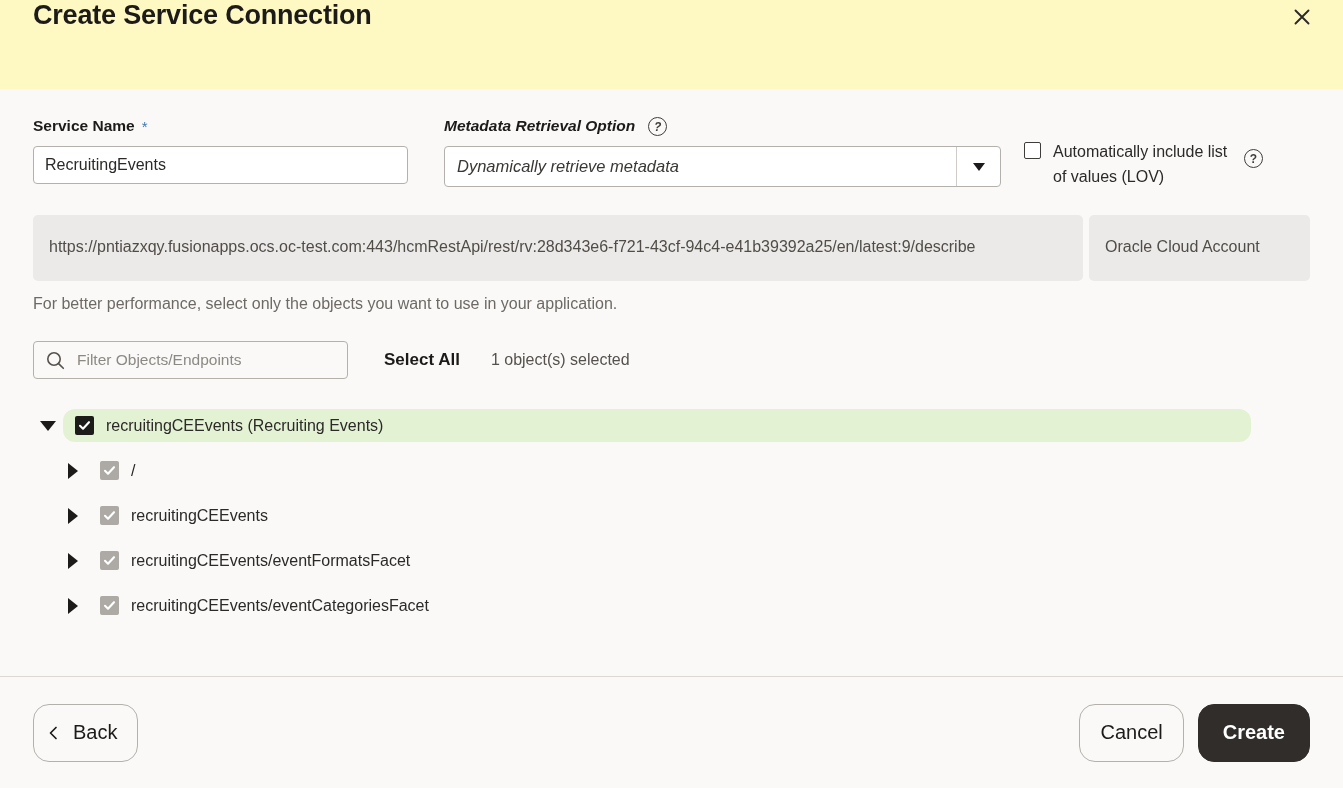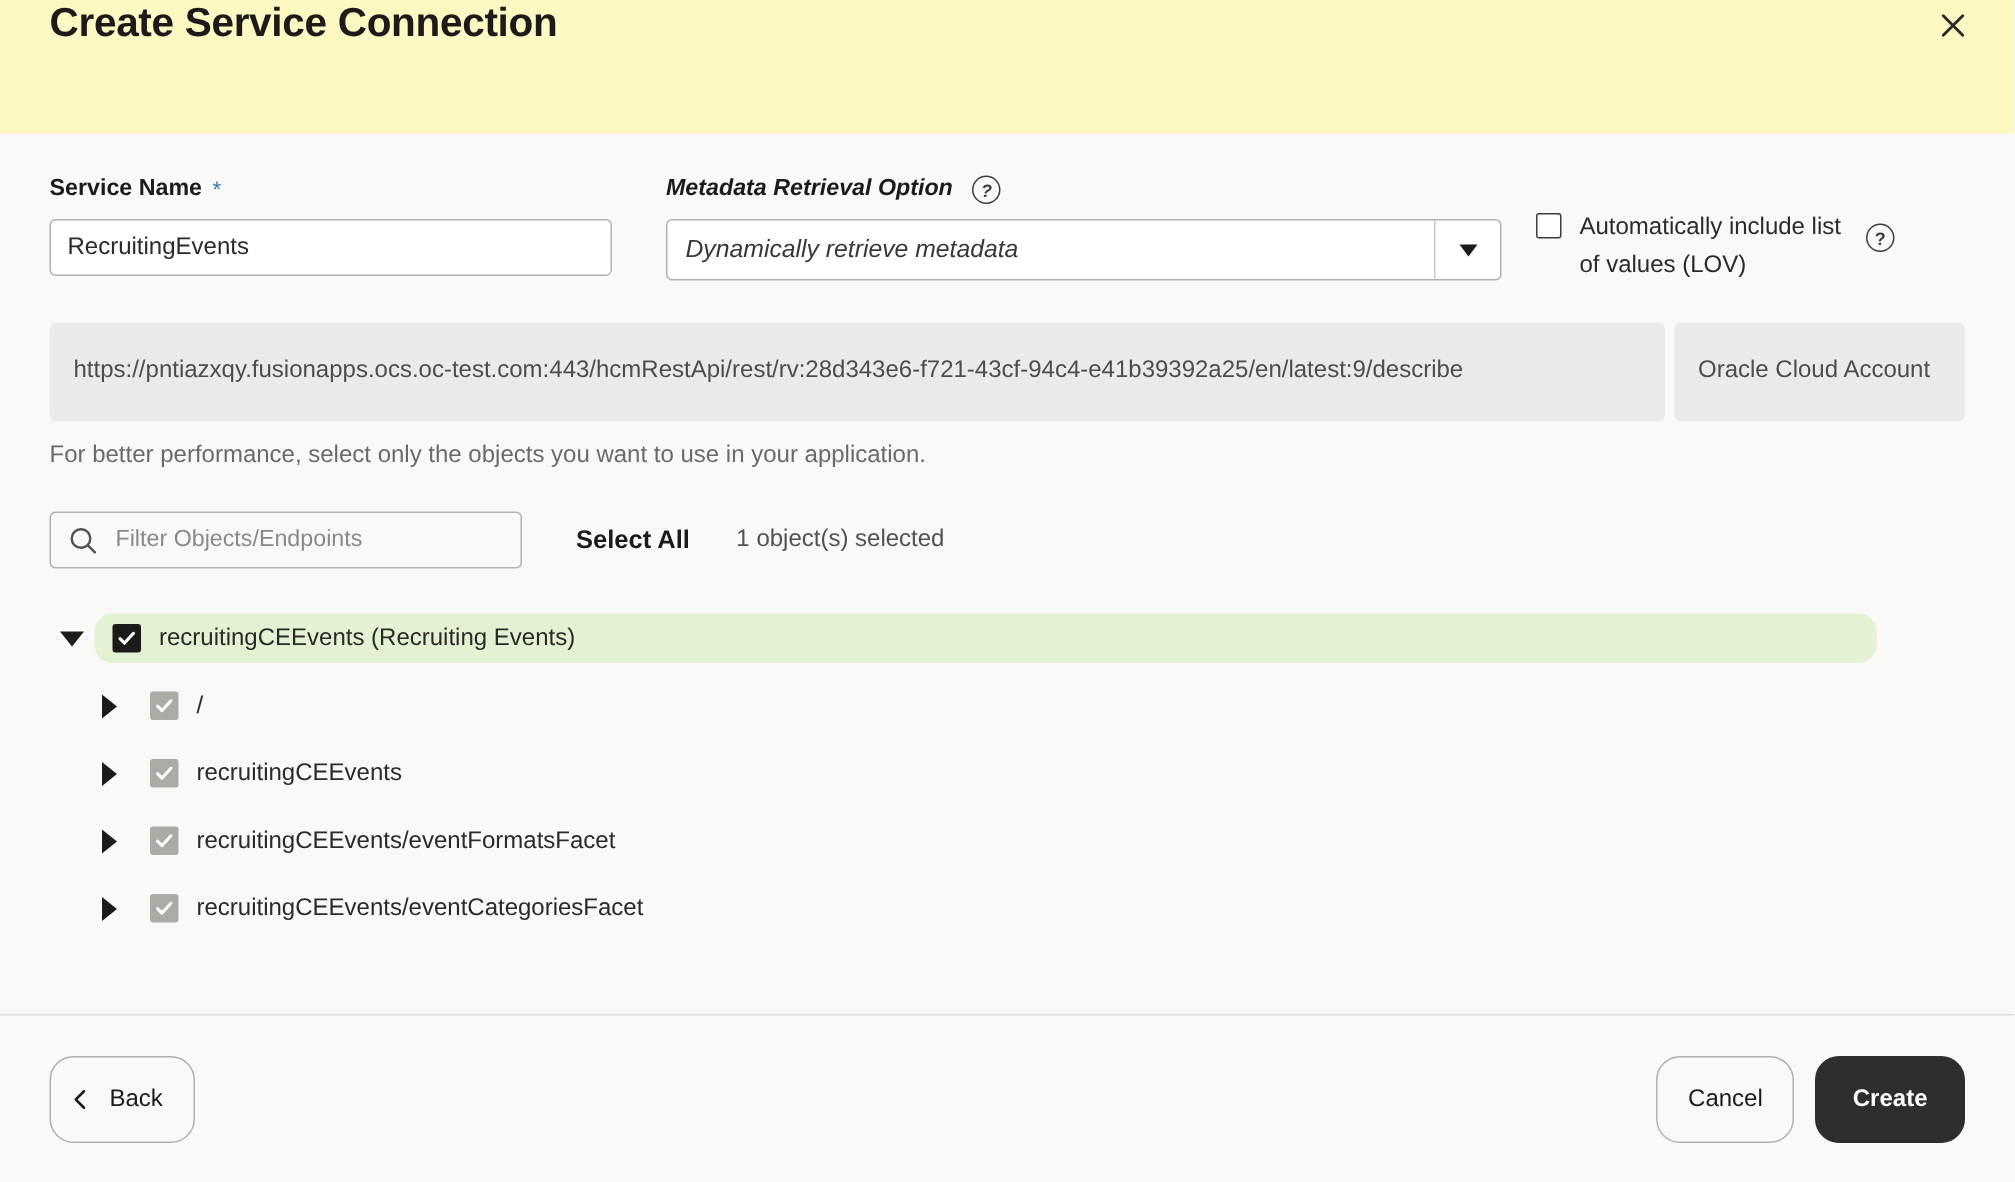--- a/index.html
+++ b/index.html
@@ -136,21 +136,21 @@
     background: #eceae8;
     border-radius: 5px;
     padding: 14px 18px 16px 16px;
     font-size: 16px;
     line-height: 36px;
     color: #504d49;
     word-break: break-all;
     max-width: 1080px;
   }
   .url-tag {
-    width: 194px;
+    width: 221px;
     margin-left: 6px;
     background: #eceae8;
     border-radius: 5px;
     padding: 14px 0 16px 16px;
     font-size: 16px;
     line-height: 36px;
     color: #504d49;
   }
 
   .perf-note { margin-top: 14px; font-size: 16px; color: #6d6a66; }
@@ -229,21 +229,21 @@
   .dialog-footer {
     flex: 0 0 auto;
     height: 112px;
     border-top: 1px solid #dcd9d5;
     display: flex;
     align-items: center;
     padding: 0 33px;
   }
   .btn {
     font-family: "Liberation Sans", sans-serif;
-    font-size: 16px;
+    font-size: 20px;
     border-radius: 16px;
     height: 58px;
     cursor: pointer;
     display: inline-flex;
     align-items: center;
     justify-content: center;
   }
   .btn-outline {
     background: #faf9f7;
     border: 1px solid #b4b1ac;

